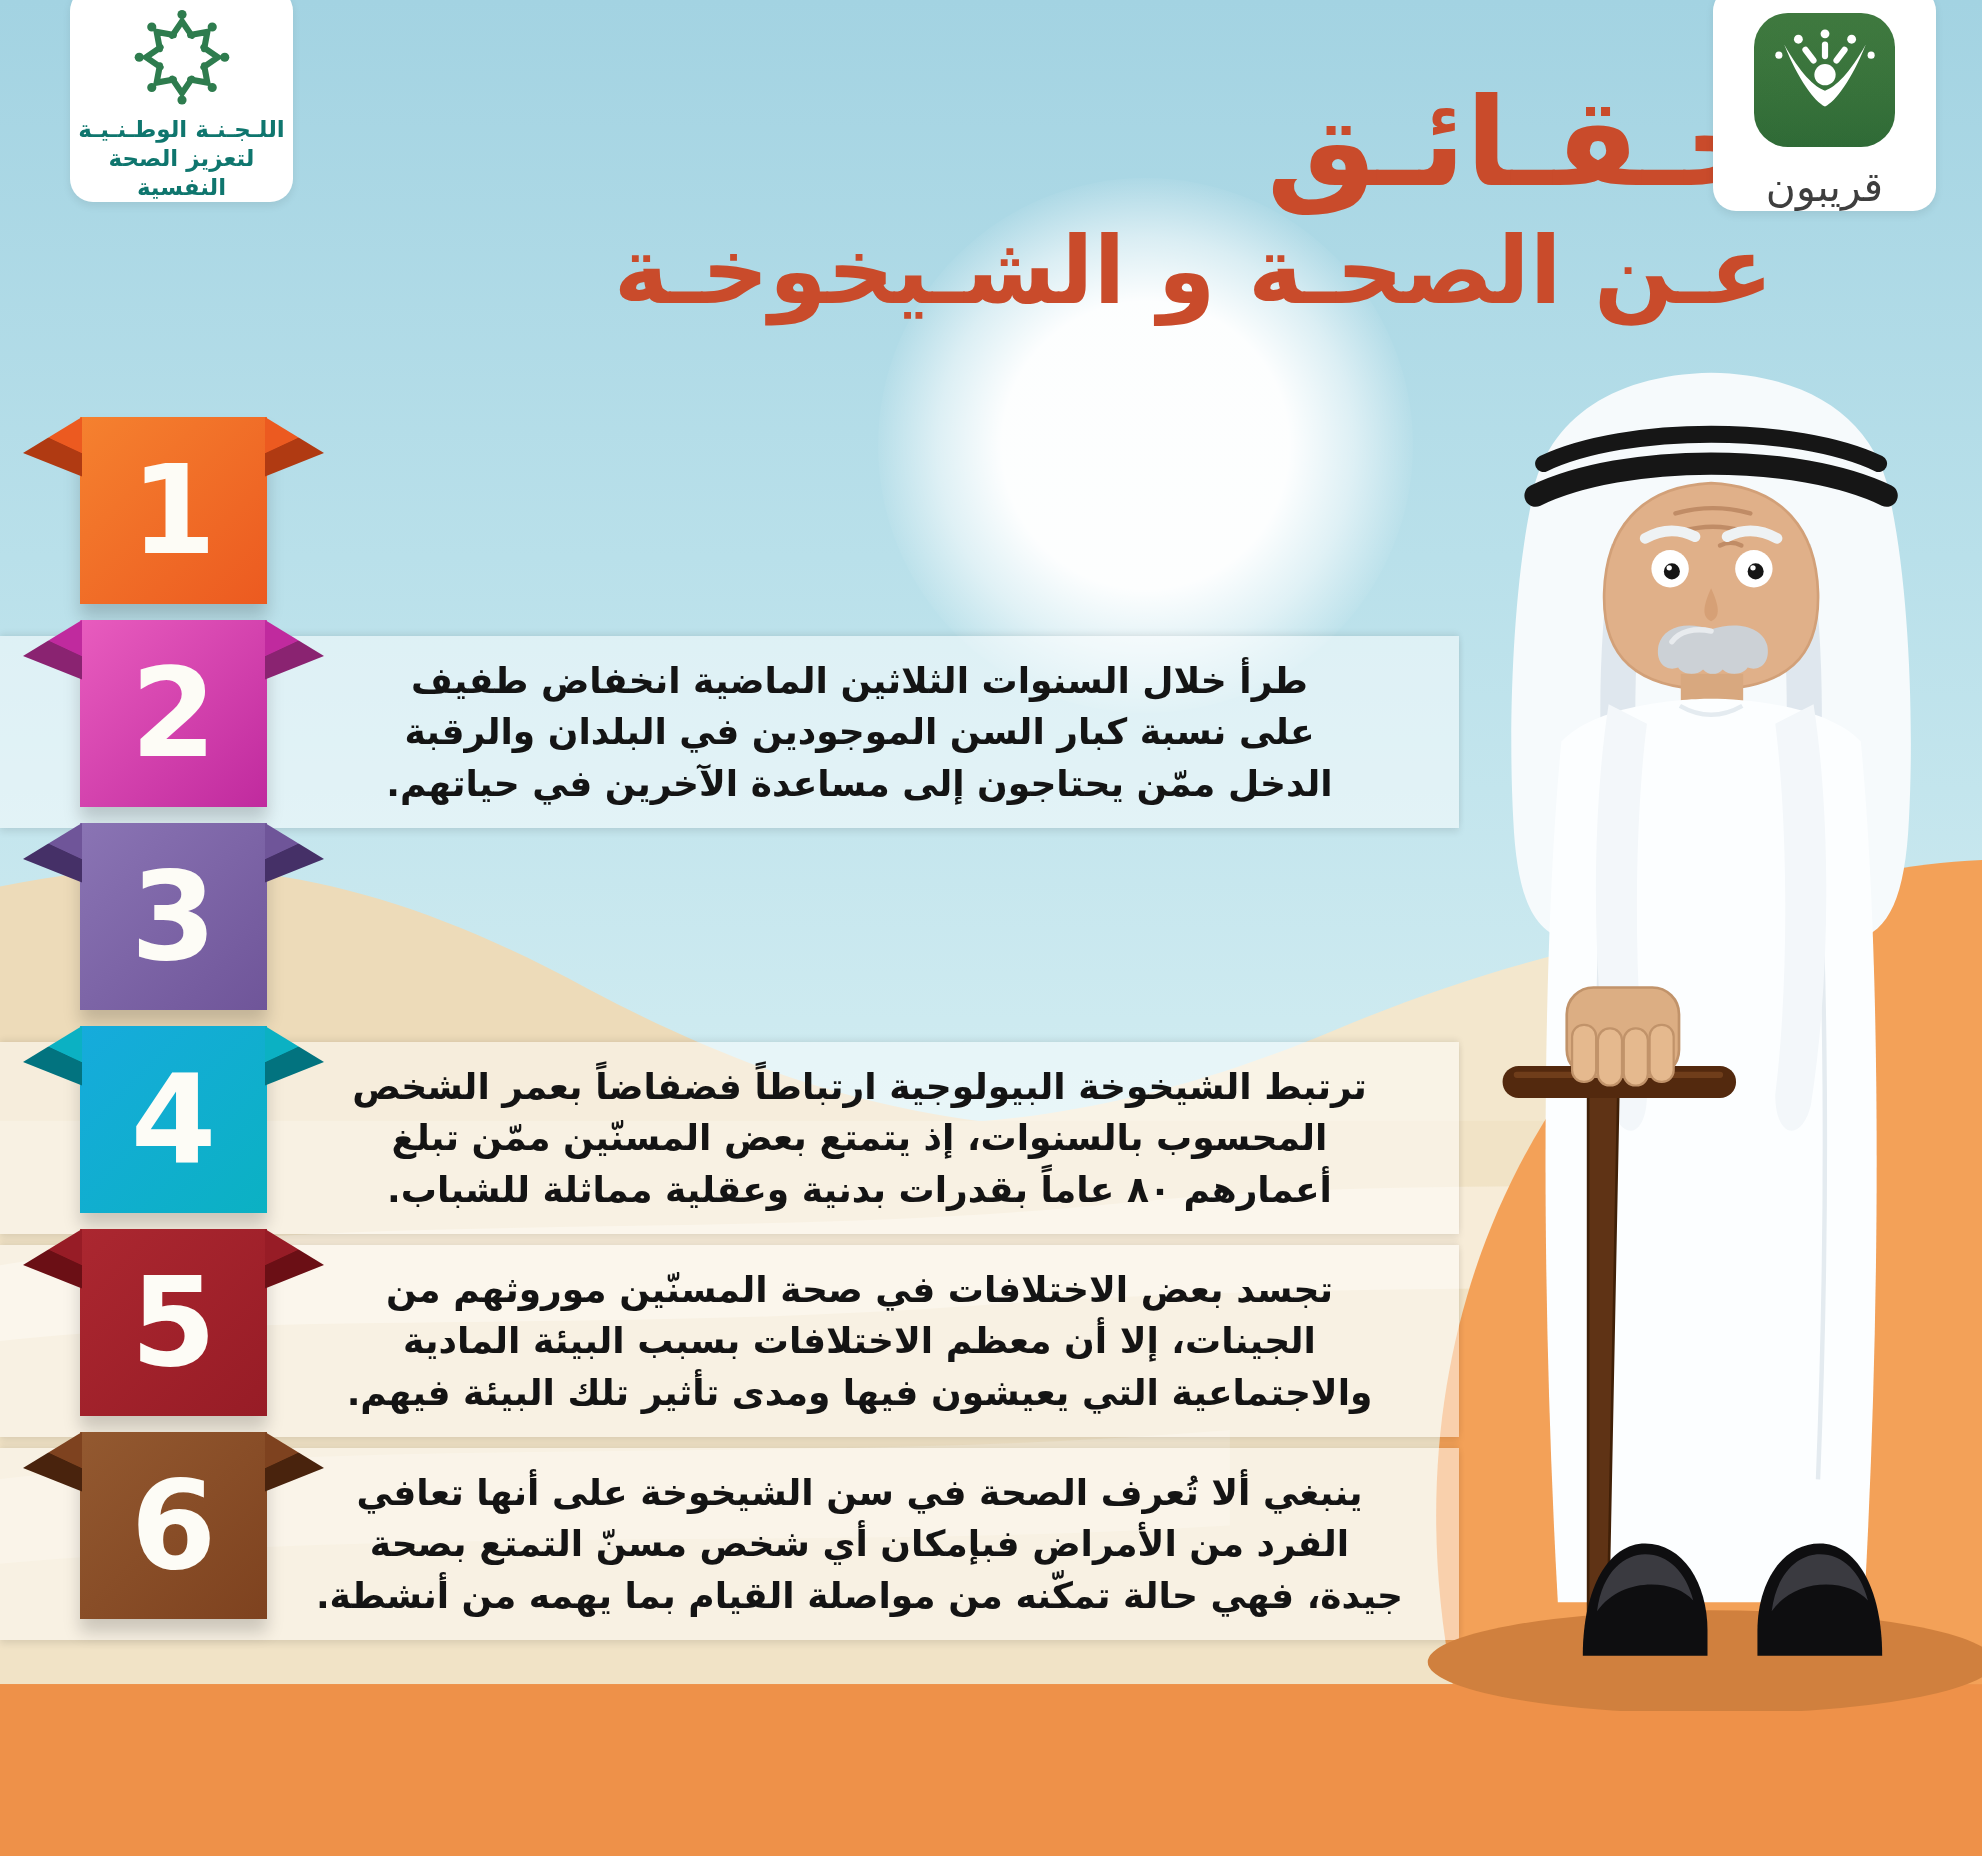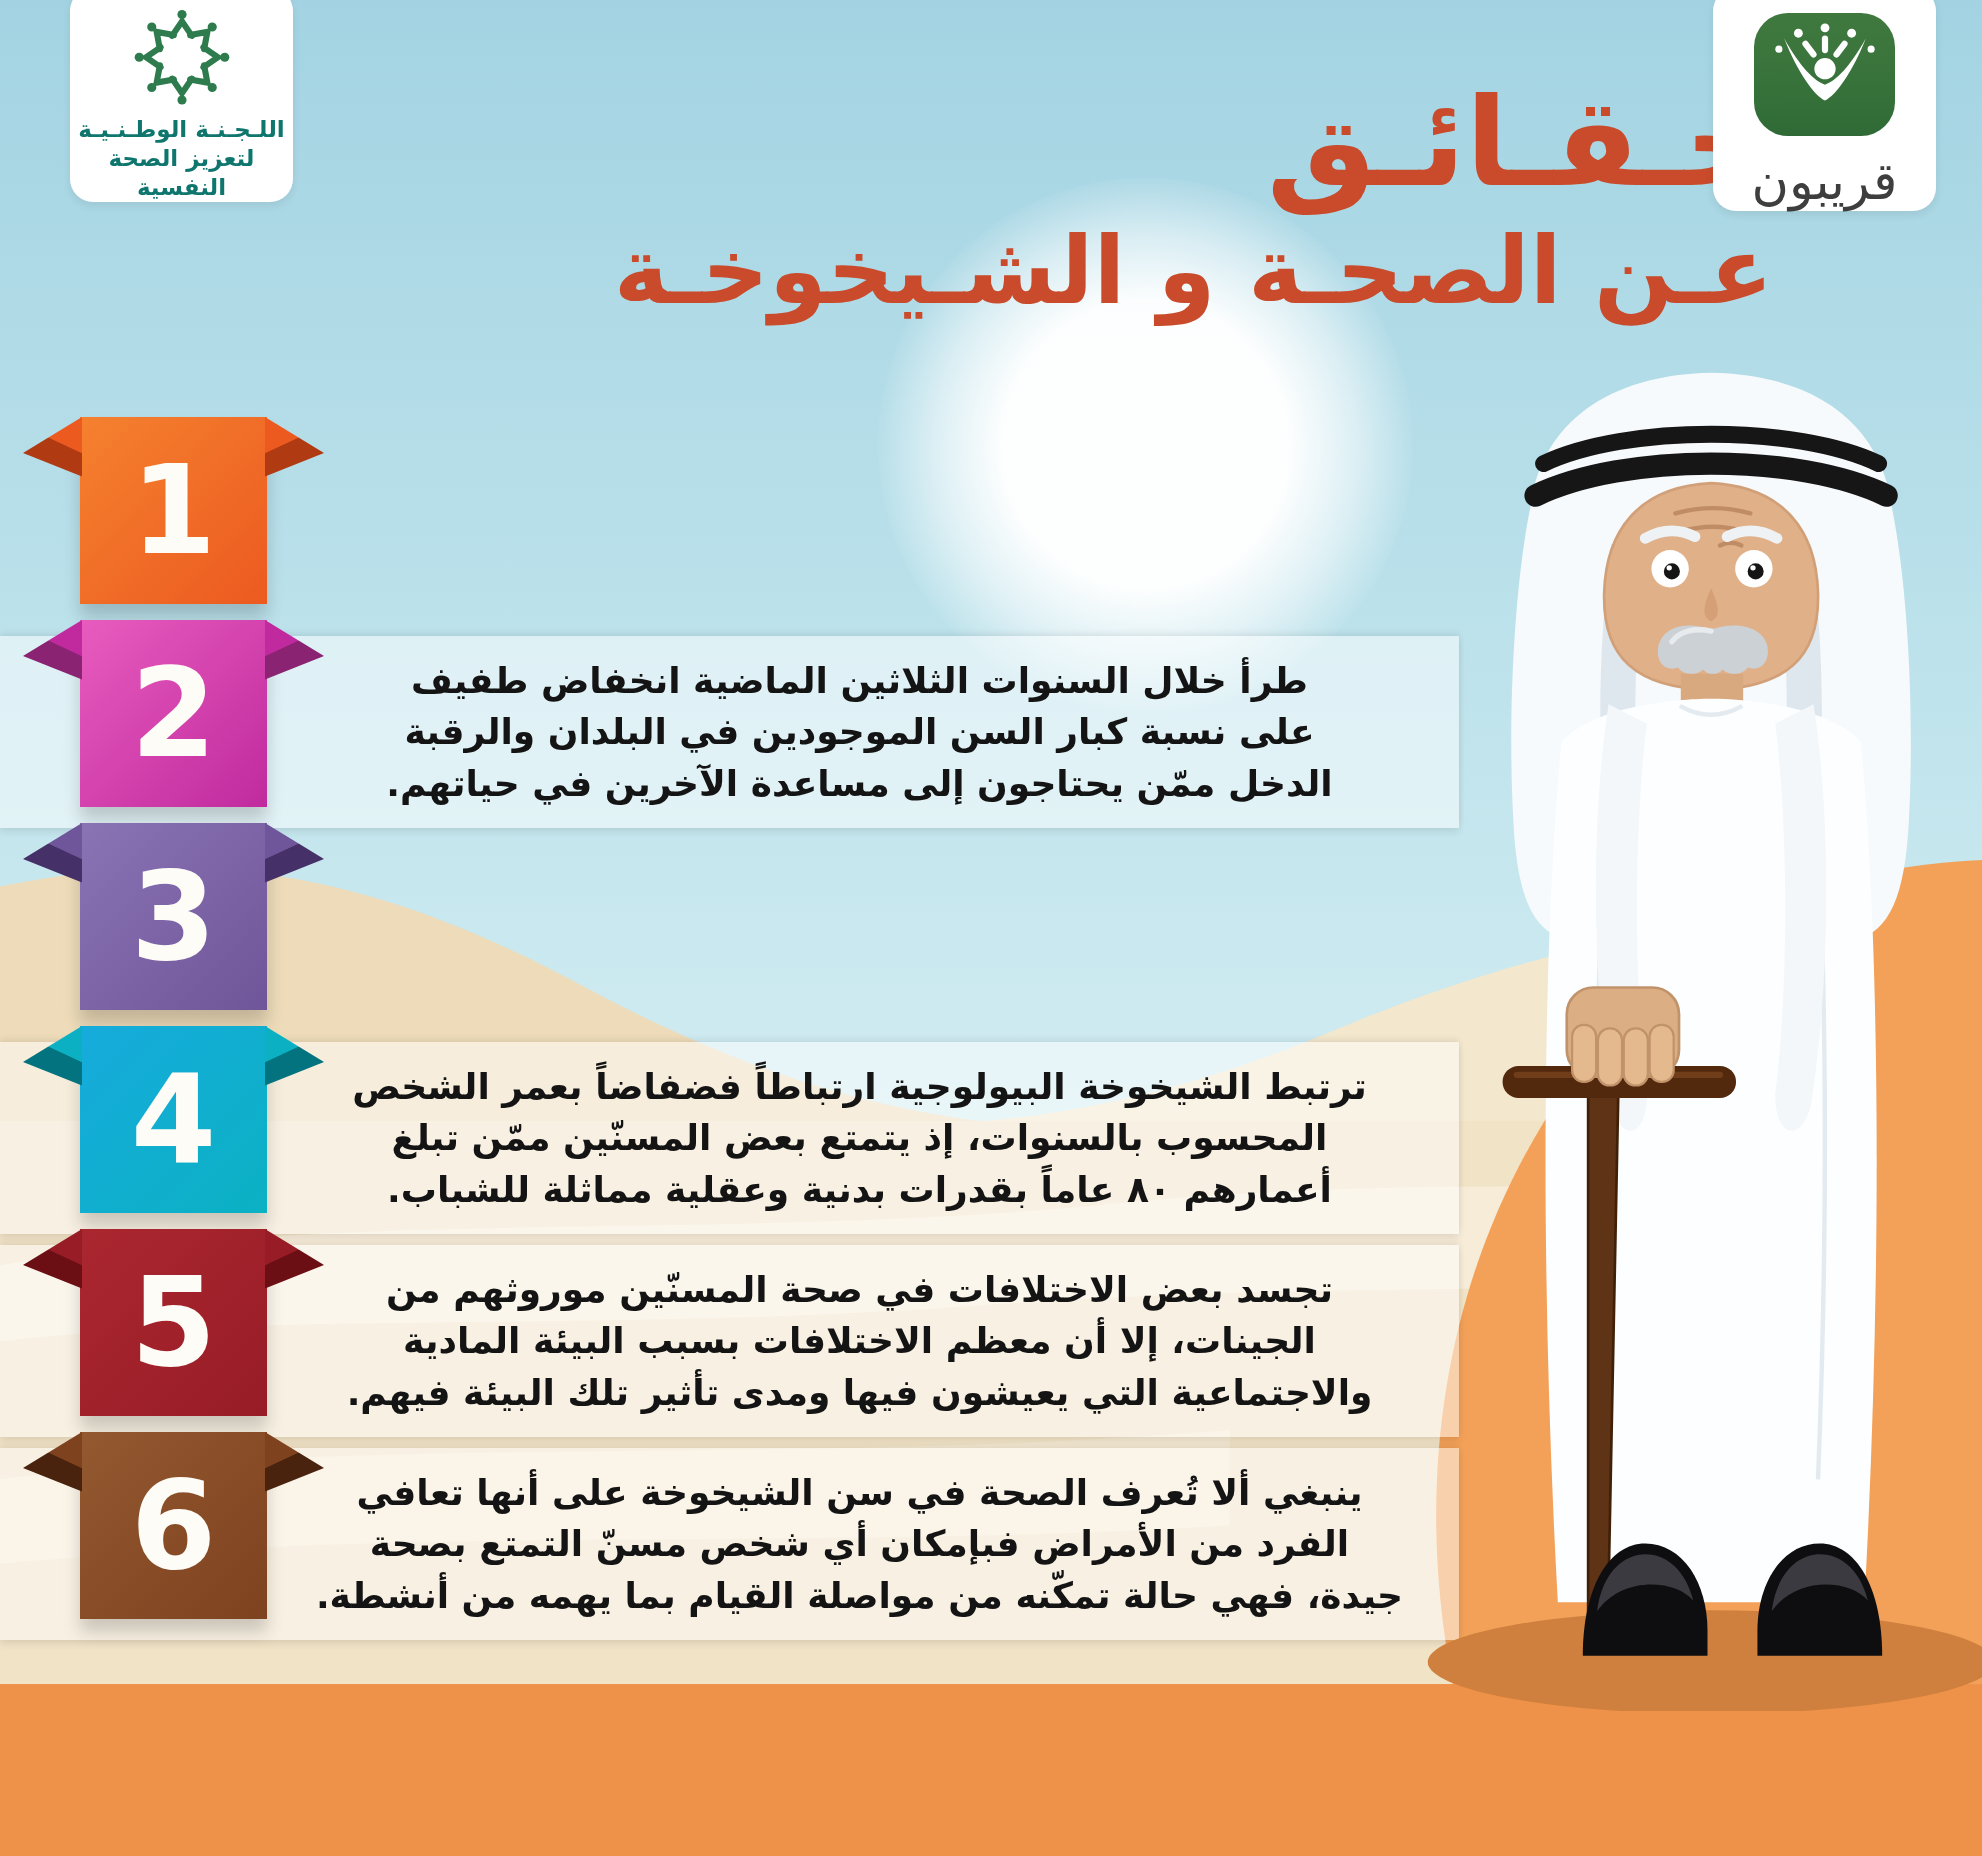--- a/index.html
+++ b/index.html
@@ -25,21 +25,21 @@
   .app-badge{
     position:absolute; left:1713px; top:-12.5px; width:223px; height:223px;
     background:#fff; border-radius:23px; box-shadow:0 3.6px 9px rgba(0,0,0,.08);
     display:flex; flex-direction:column; align-items:center;
   }
   .app-icon{
     margin-top:25px; width:141px; height:135px; border-radius:34px;
     background:linear-gradient(180deg,#41774077 , transparent), linear-gradient(180deg,#3d7a3e,#2f6a36);
     display:flex; align-items:center; justify-content:center;
   }
-  .app-name{direction:rtl; color:#3e3e3e; font-size:51px; margin-top:16px;}
+  .app-name{direction:rtl; color:#3e3e3e; font-size:41px; margin-top:16px;}
   
   .title{
     position:absolute; left:463px; top:25px; width:1310px; text-align:right; direction:rtl;
     font-weight:bold;
     margin-top:46px;
   }
   .title .l1{font-size:123px; line-height:143px; letter-spacing:1.8px;}
   .title .l2{font-size:93px; line-height:114px;}
   
   .fact-panel{

